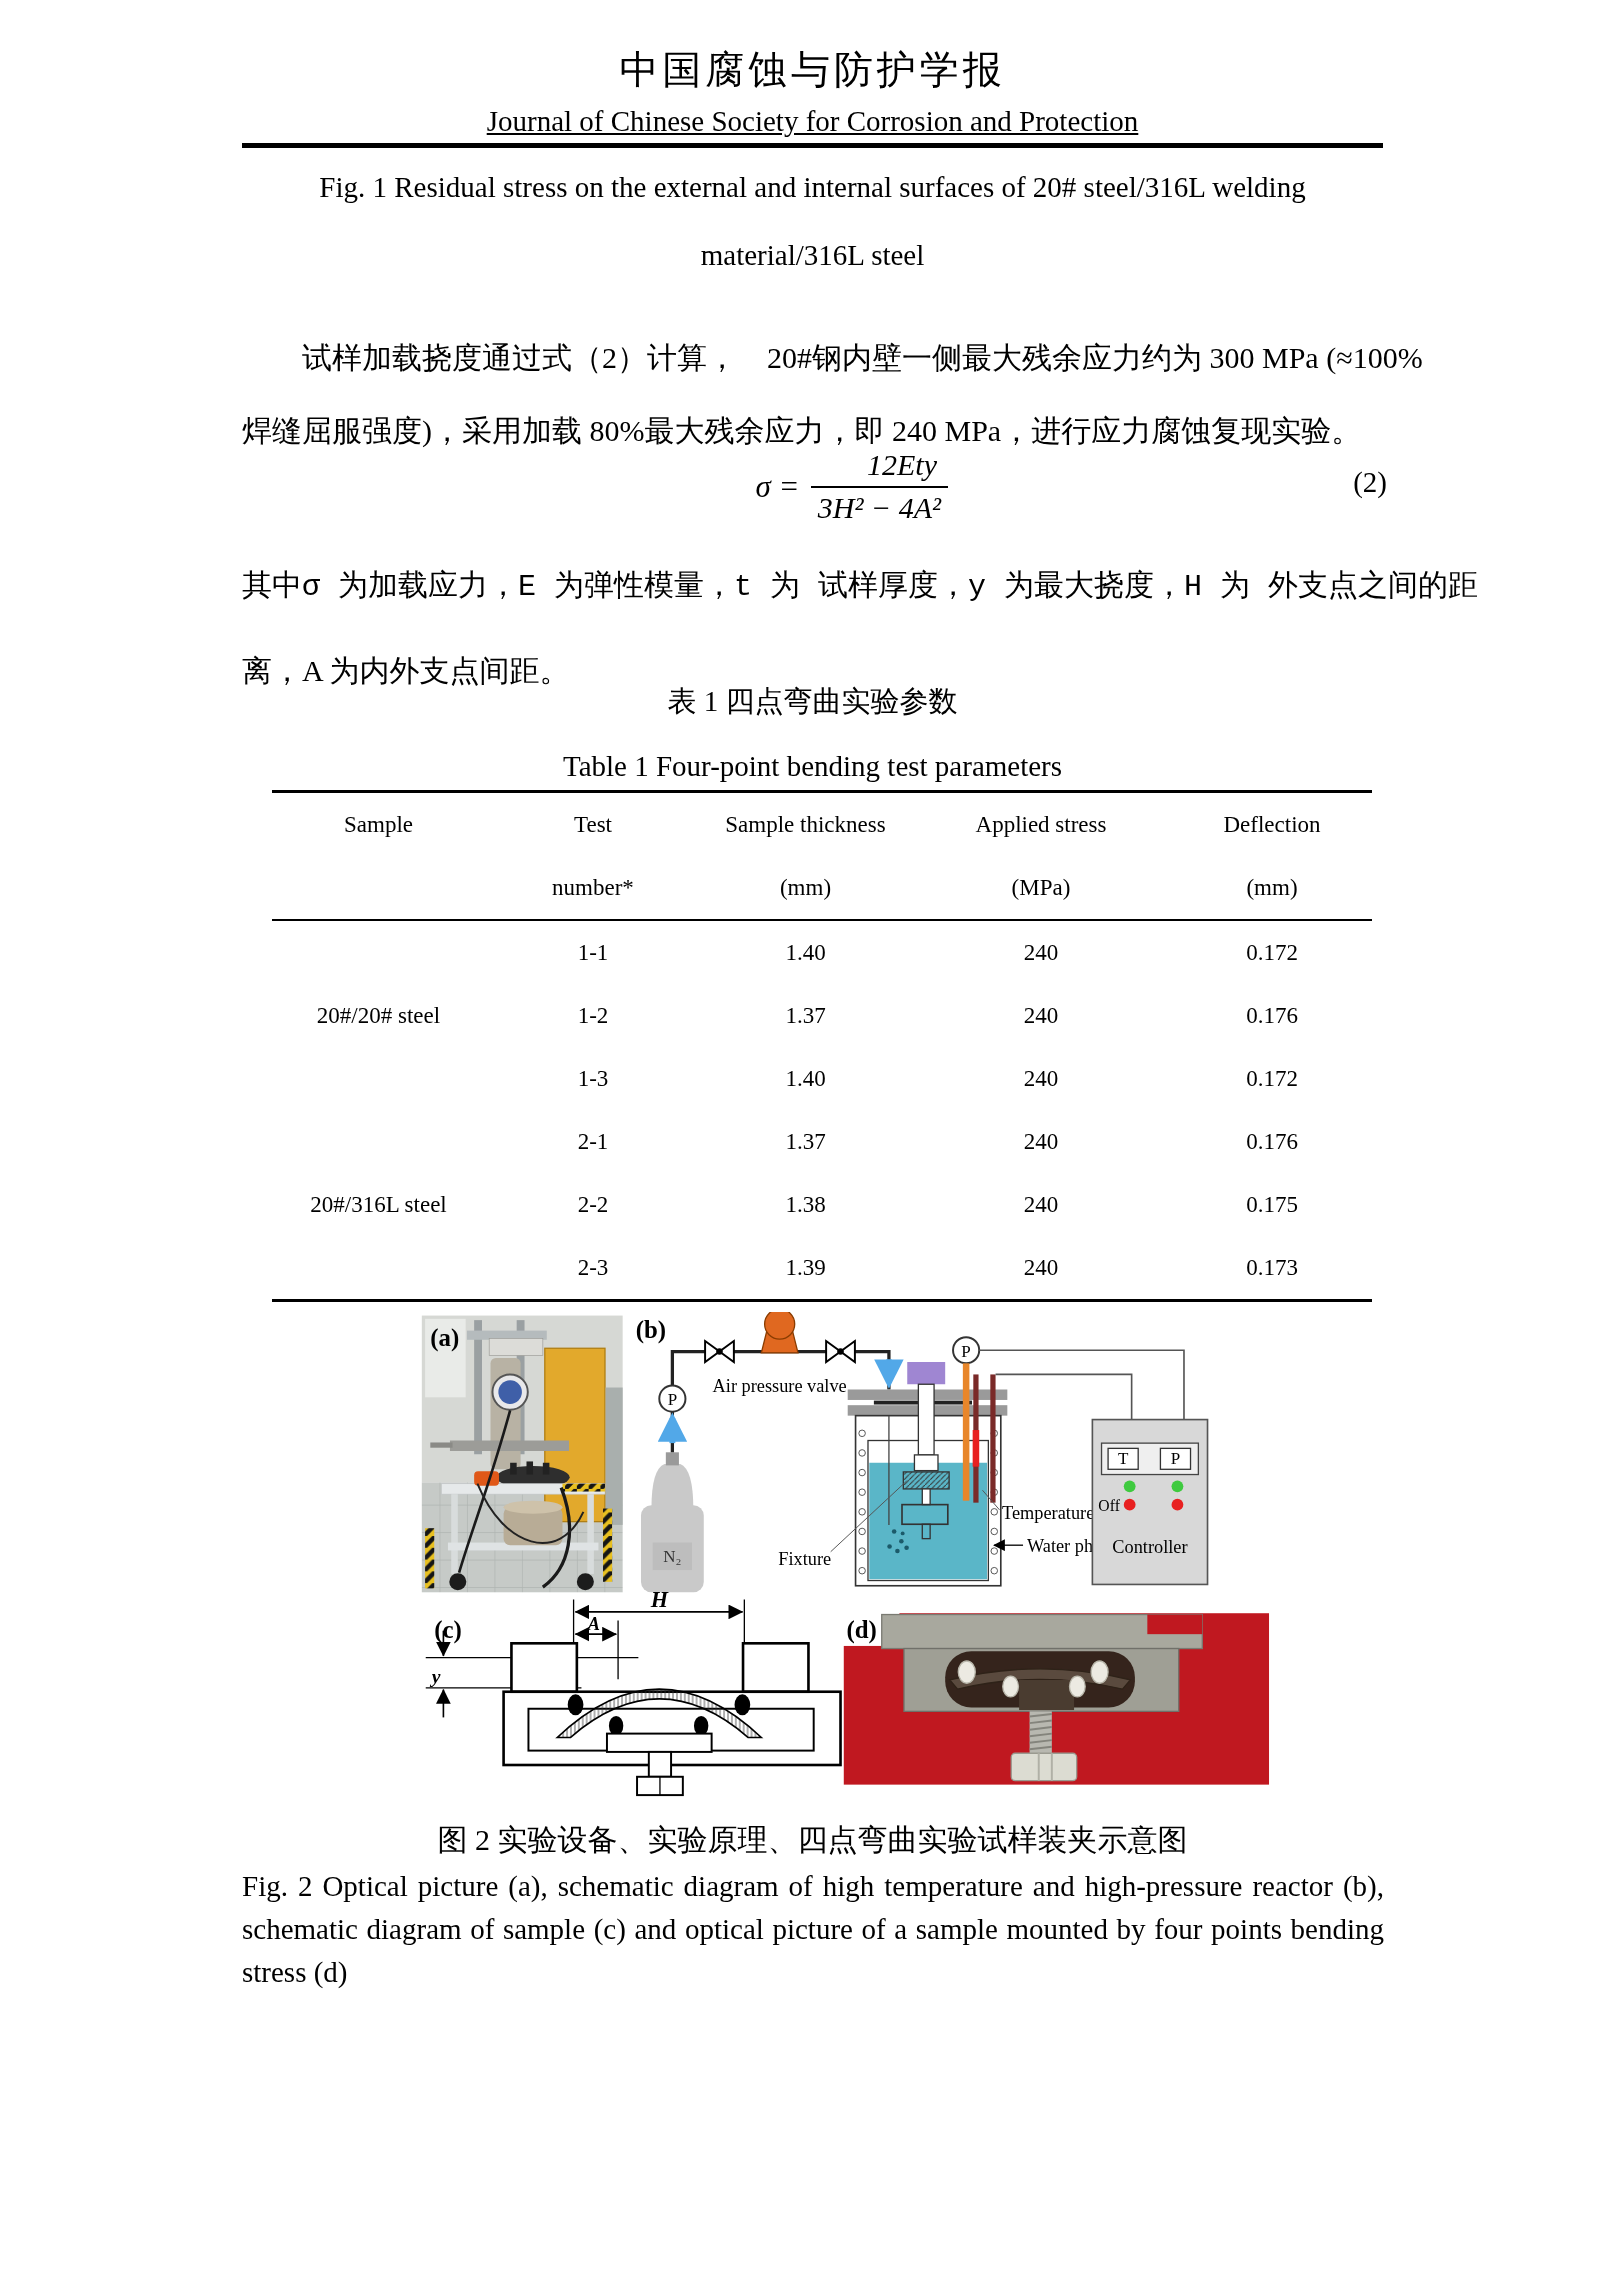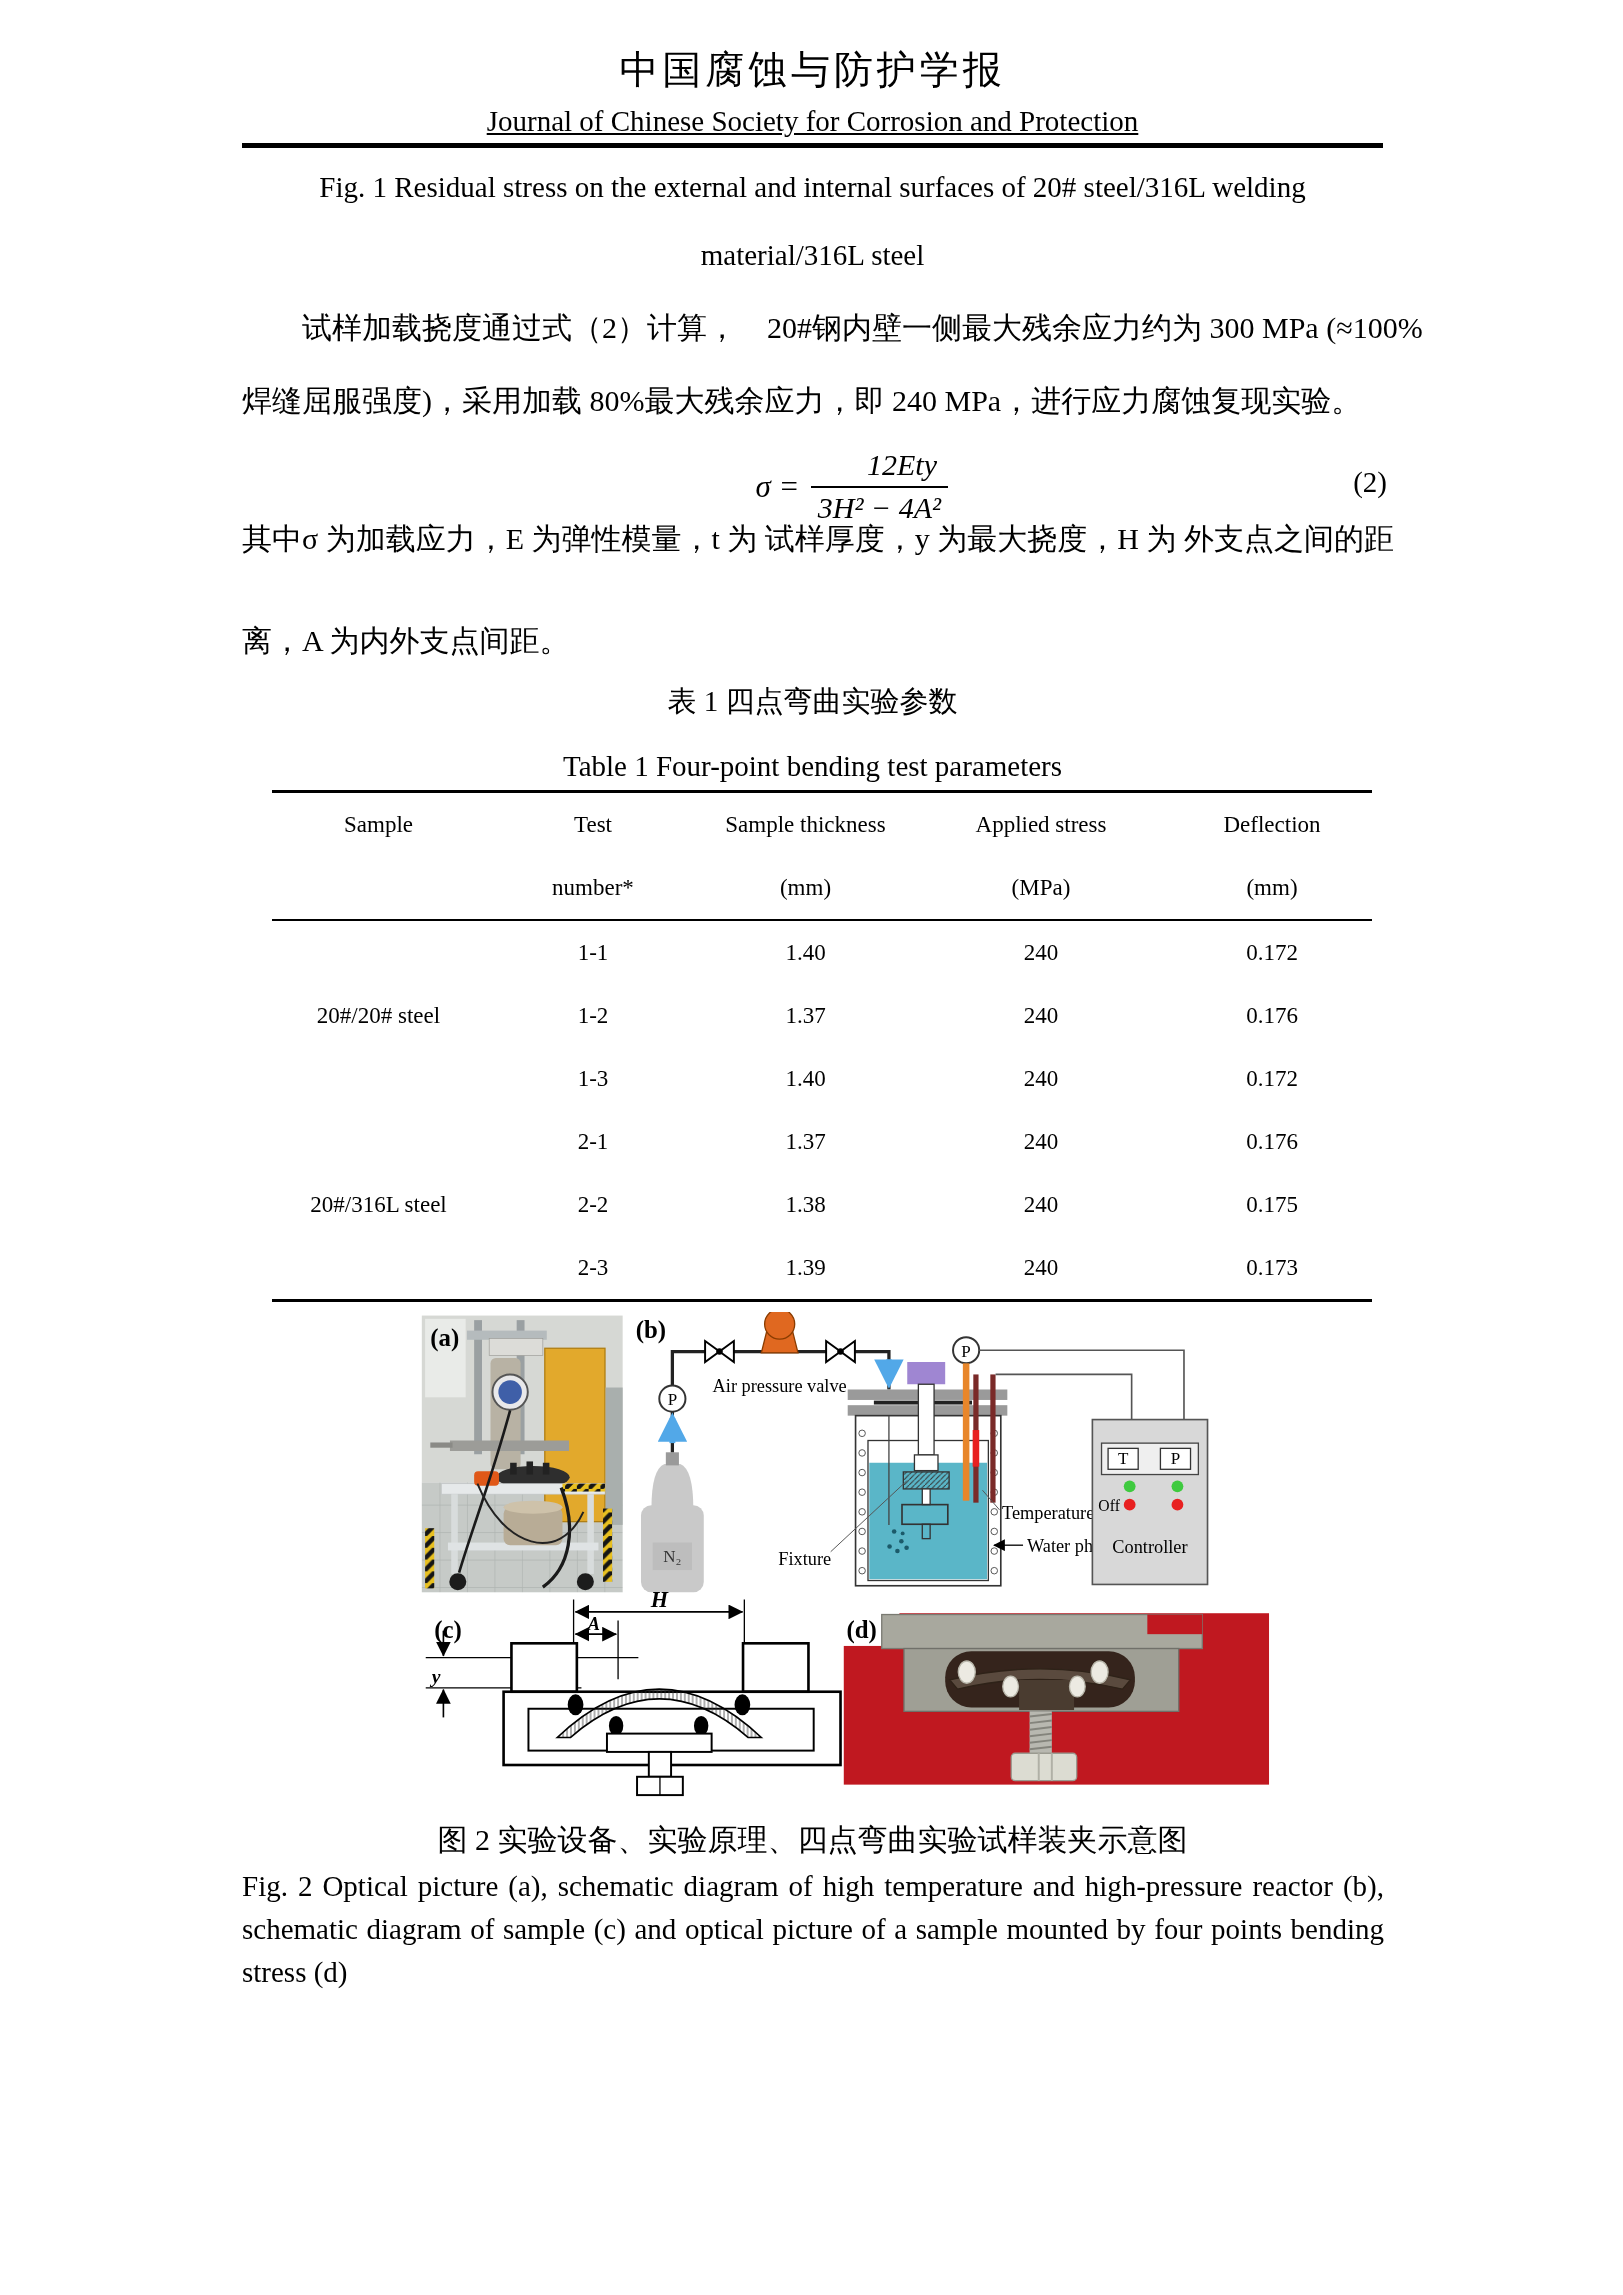--- a/index.html
+++ b/index.html
@@ -1,21 +1,21 @@
 <!DOCTYPE html>
 <html style="font-size:10.5px"><head>
 <meta charset="utf-8">
 <style>
   html,body{margin:0;padding:0;background:#888;}
   .page{position:relative;width:1623px;height:2295px;background:#ffffff;
         font-family:"Liberation Serif","DejaVu Serif",serif;color:#000;overflow:hidden;}
   .abs{position:absolute;}
   .cwide{left:242px;width:1141px;}
   .center{text-align:center;}
-  .body-cn{font-size:30px;line-height:30px;white-space:nowrap;}
+  .body-cn{font-size:30px;line-height:30px;white-space:nowrap;margin-top:30px;}
   .body-en{font-size:29px;}
   .rule{background:#000;}
   
   table.params{border-collapse:collapse;width:100%;table-layout:fixed;
                border-top:3.9px solid #000;border-bottom:3.9px solid #000;font-size:23px;}
   table.params td{text-align:center;vertical-align:middle;padding:0;}
   table.params thead tr.h2 td{border-bottom:2.6px solid #000;}
   tr.hrow td{height:63px;}
   tr.drow td{height:63px;}
   
@@ -44,21 +44,21 @@
 
   <div class="abs cwide eqwrap" style="top:444px;height:85px;transform:translateX(39px);">
     <span class="eq-lhs">σ =</span>
     <span class="frac">
       <span class="num" style="display:block;">12Ety</span>
       <span class="den" style="display:block;">3H² − 4A²</span>
     </span>
   </div>
   <div class="abs eqnum" style="left:1328px;top:466px;width:59px;text-align:right;">(2)</div>
 
-  <div class="abs cwide body-cn" style="top:524px;">其中σ 为加载应力，E 为弹性模量，t 为 试样厚度，y 为最大挠度，H 为 外支点之间的距</div>
+  <div class="abs cwide body-cn" style="top:542px;font-family:Liberation Mono, monospace;">其中σ 为加载应力，E 为弹性模量，t 为 试样厚度，y 为最大挠度，H 为 外支点之间的距</div>
   <div class="abs cwide body-cn" style="top:626px;">离，A 为内外支点间距。</div>
 
   <div class="abs cwide center" style="top:682px;font-size:29px;">表 1  四点弯曲实验参数</div>
   <div class="abs cwide center" style="top:750px;font-size:29px;">Table 1 Four-point bending test parameters</div>
 
   <div class="abs" style="left:272px;top:790px;width:1100px;">
     <table class="params">
       <colgroup>
         <col style="width:213px">
           <col style="width:216px">

